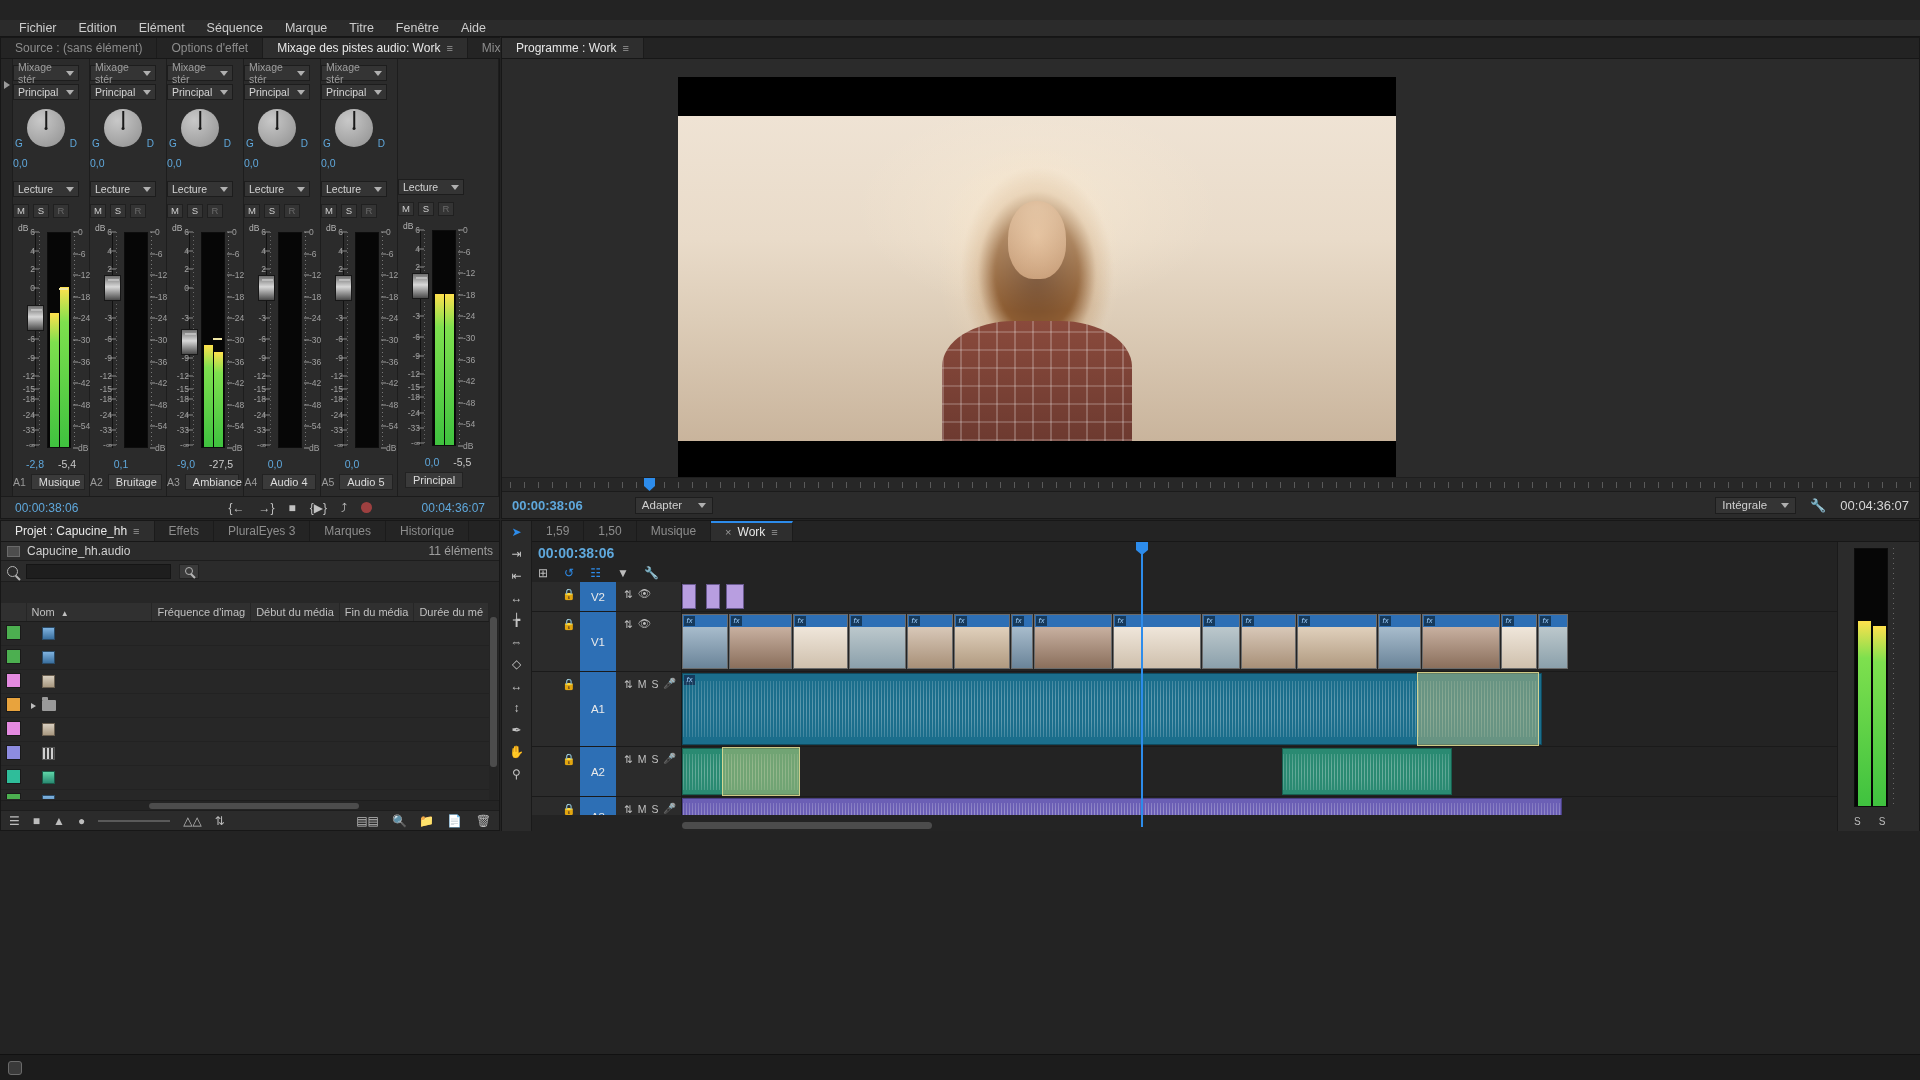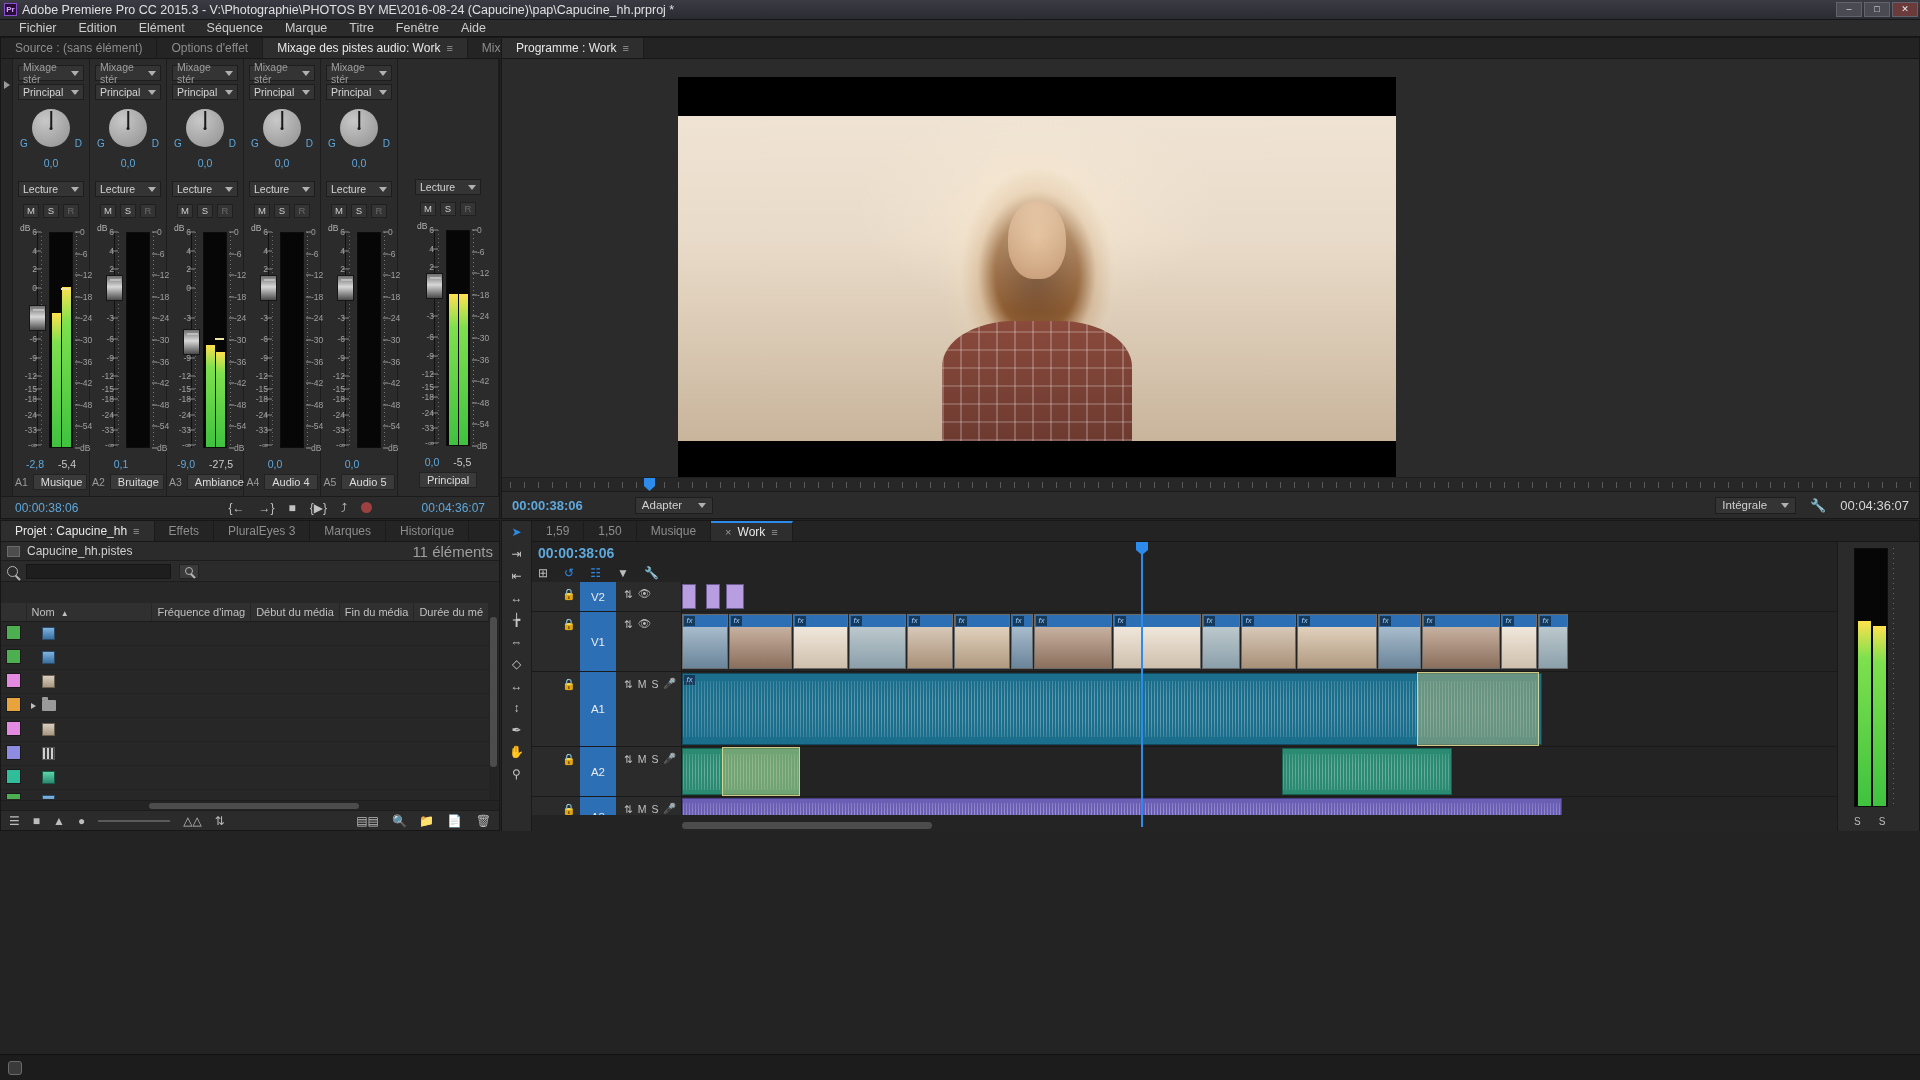--- a/index.html
+++ b/index.html
@@ -59,21 +59,21 @@
   .tab.seq-active{ background:#2e2e2e;color:#e8e8e8;border-top:2px solid #2d8ceb; }
 
   
   #mixer{ left:0; top:37px; width:500px; height:482px; }
   .mixer-body{ position:relative; height:440px; background:#2b2b2b; display:flex; }
   .mx-gutter{ width:12px; background:#262626; border-right:1px solid #1d1d1d; position:relative;}
   .mx-gutter .arrow{ position:absolute; left:3px; top:22px; width:0;height:0;
     border-left:6px solid #9a9a9a;border-top:4px solid transparent;border-bottom:4px solid transparent;}
   .chan{
     width:77px; border-right:1px solid #1d1d1d; background:#2b2b2b;
-    display:flex;flex-direction:column;align-items:center; padding-top:6px;
+    display:flex;flex-direction:column;align-items:flex-start; padding-top:6px;
   }
   .chan.master{ width:auto; flex:1; }
   .dd{
     width:66px;height:16px;background:#343434;border:1px solid #1d1d1d;
     display:flex;align-items:center;justify-content:space-between;
     padding:0 4px; font-size:10.5px; color:#9e9e9e; margin-bottom:3px;
   }
   .dd.strong{ color:#d4d4d4; }
   .dd .carr{ width:0;height:0;border-left:4px solid transparent;border-right:4px solid transparent;border-top:5px solid #b0b0b0;}
   .knob-wrap{ margin-top:6px; position:relative; width:66px; height:56px; }
@@ -205,21 +205,21 @@
   .playhead-mini{
     position:absolute;left:142px;top:0;width:11px;height:13px;background:#2d8ceb;
     clip-path:polygon(0 0,100% 0,100% 62%,50% 100%,0 62%);
   }
 
   
   #project{ left:0; top:520px; width:500px; height:311px; }
   .proj-head{ height:19px;background:#2b2b2b;display:flex;align-items:center;padding:0 6px;gap:7px;border-bottom:1px solid #1d1d1d;}
   .proj-head .icon{ width:13px;height:11px;background:#4d4d4d;border:1px solid #6a6a6a;}
   .proj-head .name{ font-size:12px;color:#d0d0d0; }
-  .proj-head .count{ margin-left:auto;font-size:15px;color:#9f9f9f; }
+  .proj-head .count{ margin-left:auto;font-size:12px;color:#9f9f9f; }
   .proj-search{ height:21px;background:#2b2b2b;display:flex;align-items:center;gap:8px;padding:0 6px;border-bottom:1px solid #1d1d1d;}
   .sbox{ flex:1;max-width:145px;height:15px;background:#1e1e1e;border:1px solid #151515; }
   .magn{ width:11px;height:11px;border:1.6px solid #b4b4b4;border-radius:50%;position:relative; }
   .magn:after{content:"";position:absolute;right:-4px;bottom:-3px;width:6px;height:1.6px;background:#b4b4b4;transform:rotate(45deg);}
   .findbox{ width:20px;height:15px;background:#3a3a3a;border:1px solid #222;display:flex;align-items:center;justify-content:center; }
   .ptable{ width:100%; border-collapse:collapse; }
   .ptable th{
     background:#303030;font-size:11px;color:#c0c0c0;font-weight:normal;text-align:left;
     padding:3px 5px;border-right:1px solid #262626;border-bottom:1px solid #1c1c1c;white-space:nowrap;
   }
@@ -336,29 +336,20 @@
     position:absolute;left:0;bottom:0;width:1920px;height:26px;background:#1c1c1c;
     border-top:1px solid #111;display:flex;align-items:center;padding-left:8px;
   }
   .statusbar .si{ width:14px;height:14px;border:1px solid #6a6a6a;border-radius:3px;background:#3a3a3a;}
 </style>
 </head>
 <body>
 
 <div class="app">
 
-  <div class="titlebar">
-    <div class="pr-logo">Pr</div>
-    <div class="title-text">Adobe Premiere Pro CC 2015.3 - V:\Photographie\PHOTOS BY ME\2016-08-24 (Capucine)\pap\Capucine_hh.prproj *</div>
-    <div class="win-btns">
-      <div class="win-btn">–</div>
-      <div class="win-btn">□</div>
-      <div class="win-btn close">✕</div>
-    </div>
-  </div>
 
   <div class="menubar" id="menubar">
       <div class="menu-item">Fichier</div>
       <div class="menu-item">Edition</div>
       <div class="menu-item">Elément</div>
       <div class="menu-item">Séquence</div>
       <div class="menu-item">Marque</div>
       <div class="menu-item">Titre</div>
       <div class="menu-item">Fenêtre</div>
       <div class="menu-item">Aide</div>
@@ -1033,21 +1024,21 @@
         </div>
         <div class="tab">
           <span>Marques</span>
         </div>
         <div class="tab">
           <span>Historique</span>
         </div>
       </div>
     <div class="proj-head">
       <div class="icon"></div>
-      <div class="name">Capucine_hh.pistes</div>
+      <div class="name">Capucine_hh.audio</div>
       <div class="count">11 éléments</div>
     </div>
     <div class="proj-search">
       <div class="magn"></div>
       <div class="sbox" title=""></div>
       <div class="findbox">
         <div class="magn" style="width:8px;height:8px;border-width:1.3px;"></div>
       </div>
     </div>
     <div style="position:absolute;left:0;top:82px;right:10px;bottom:31px;overflow:hidden;">

